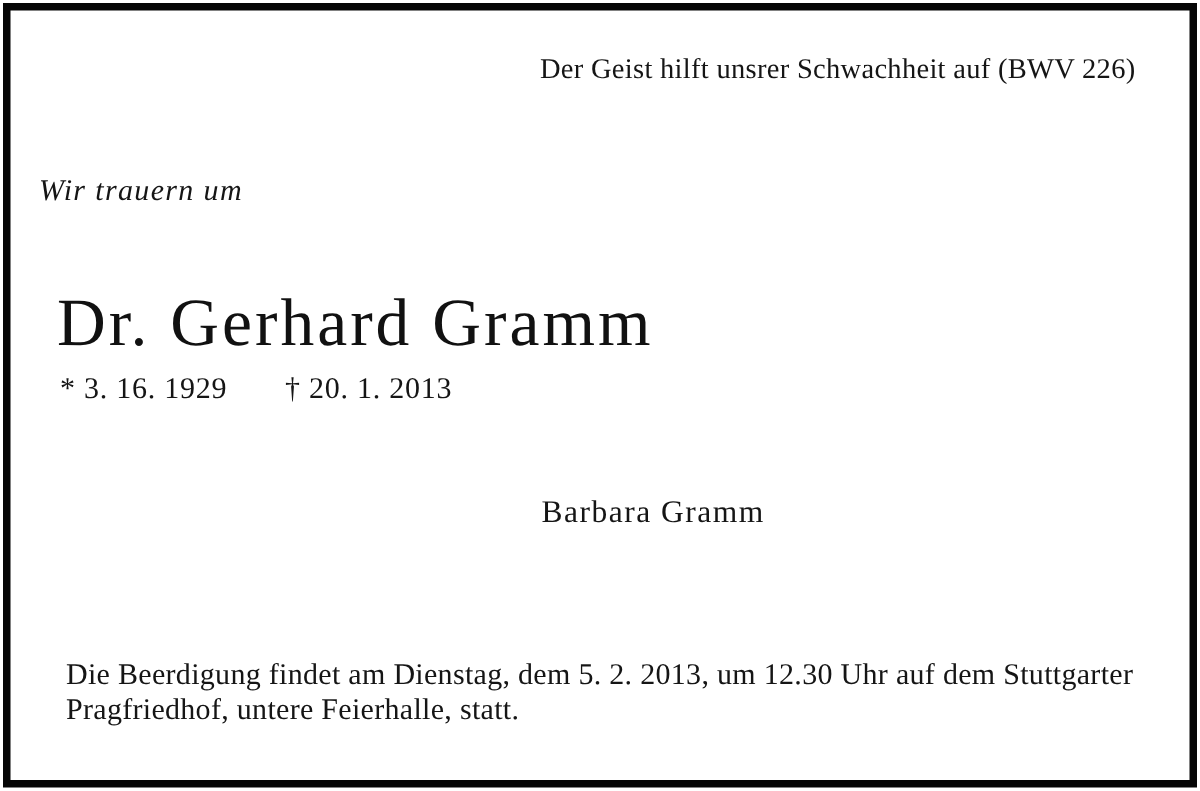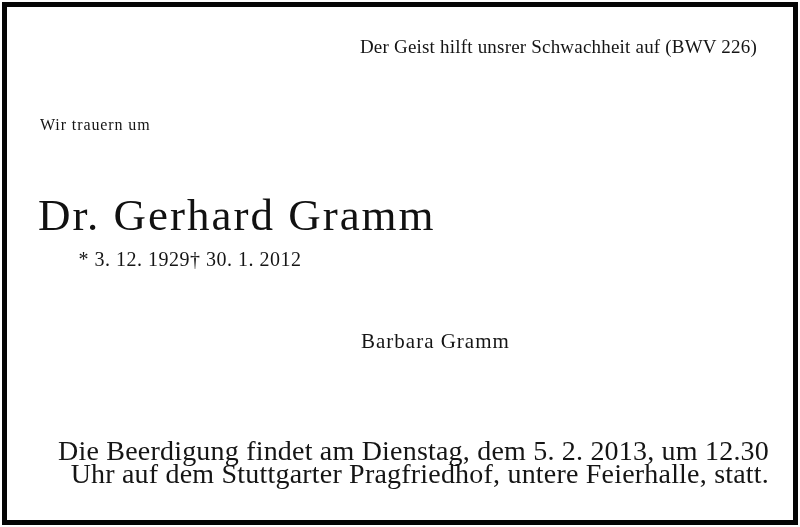--- a/index.html
+++ b/index.html
@@ -8,45 +8,45 @@
     background: #ffffff;
   }
   .canvas {
     position: relative;
     width: 800px;
     height: 527px;
     background: #ffffff;
     font-family: "Liberation Serif", "DejaVu Serif", serif;
     color: #151515;
     overflow: hidden;
-    text-align: right;
   }
   .frame {
     position: absolute;
     inset: 2px;
     border: 5px solid #050505;
     pointer-events: none;
   }
   .epigraph {
     position: absolute;
     top: 37px;
     right: 43px;
     font-size: 19px;
     letter-spacing: 0.2px;
     line-height: 1.1;
     white-space: nowrap;
   }
   .intro {
     position: absolute;
-    left: 40px;
+    left: 26px;
     top: 116px;
-    font-size: 16px;
+    font-size: 20px;
     letter-spacing: 0.9px;
     line-height: 1.1;
     white-space: nowrap;
+    font-style: italic;
   }
   .deceased-name {
     position: absolute;
     left: 38px;
     top: 191px;
     font-size: 45px;
     letter-spacing: 2px;
     line-height: 1.1;
     white-space: nowrap;
     color: #111111;
@@ -70,43 +70,43 @@
     top: 327px;
     font-size: 21px;
     letter-spacing: 1px;
   }
   .mourners .mourner {
     line-height: 28px;
     white-space: nowrap;
   }
   .funeral {
     position: absolute;
-    left: 24px;
+    left: 44px;
     top: 439px;
     width: 745px;
-    font-size: 28px;
+    font-size: 20px;
     letter-spacing: 0.2px;
     line-height: 23px;
   }
 </style>
 </head>
 <body>
 
 <div class="canvas">
 
   <div class="frame"></div>
 
   <div class="epigraph">Der Geist hilft unsrer Schwachheit auf (BWV 226)</div>
 
   <div class="intro">Wir trauern um</div>
 
   <div class="deceased-name">Dr. Gerhard Gramm</div>
 
   <div class="dates">
-    <span class="birth">* 3. 12. 1929</span><span class="death">† 30. 1. 2012</span>
+    <span class="birth">* 3. 16. 1929</span><span class="death">† 20. 1. 2013</span>
   </div>
 
   <div class="mourners">
     <div class="mourner">Barbara Gramm</div>
   </div>
 
   <div class="funeral">Die Beerdigung findet am Dienstag, dem 5. 2. 2013, um 12.30 Uhr auf dem Stuttgarter Pragfriedhof, untere Feierhalle, statt.</div>
 
 </div>
 

